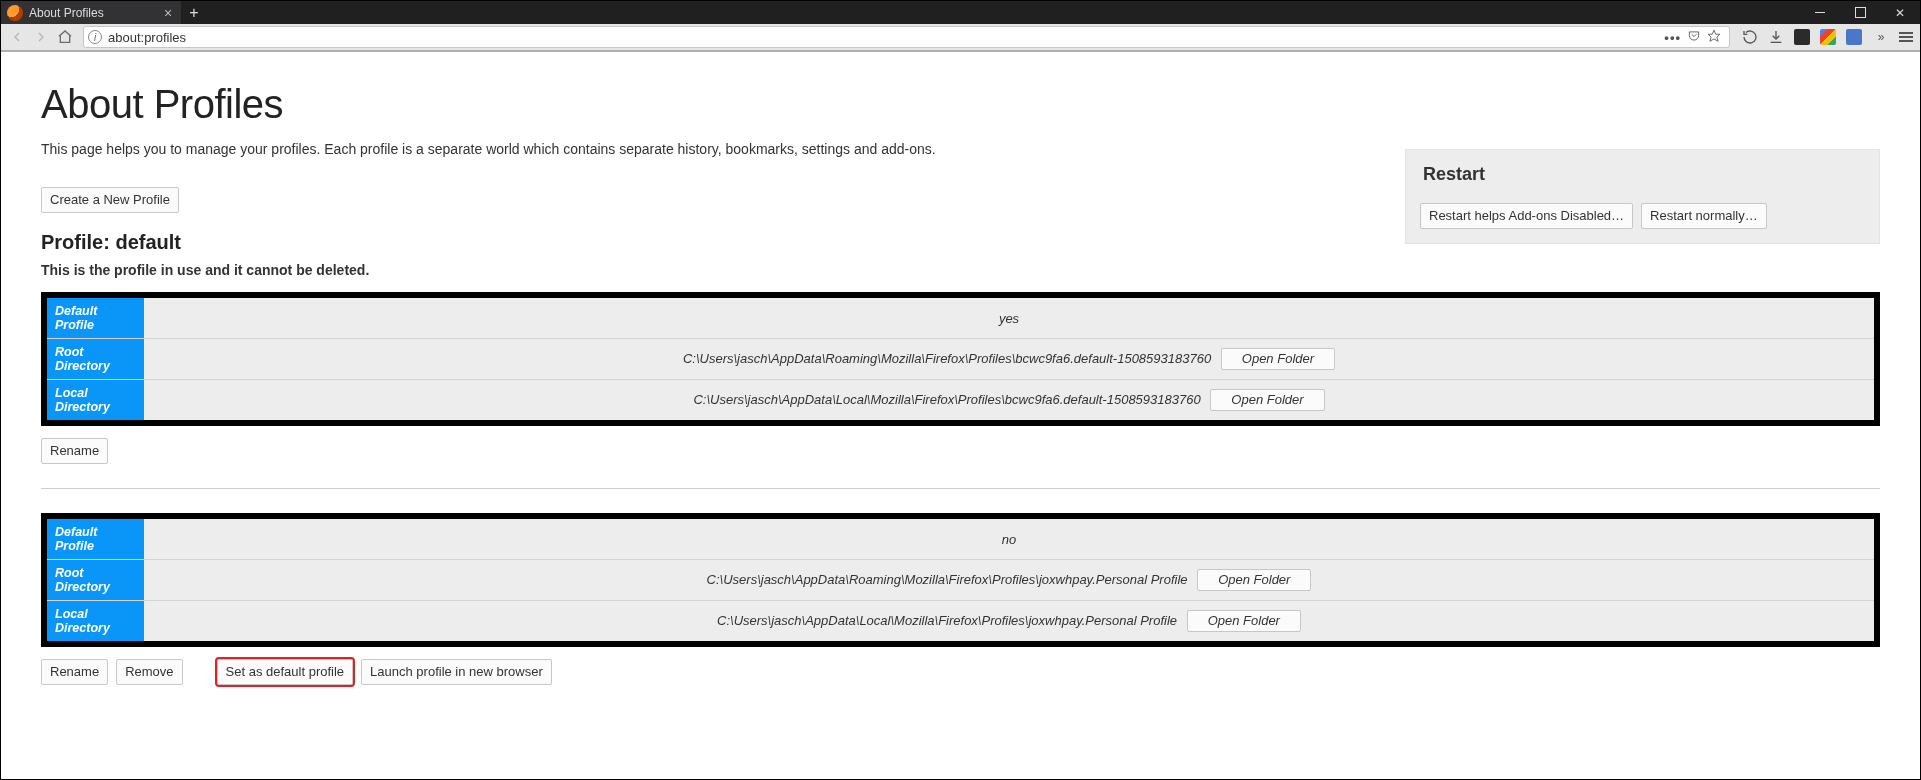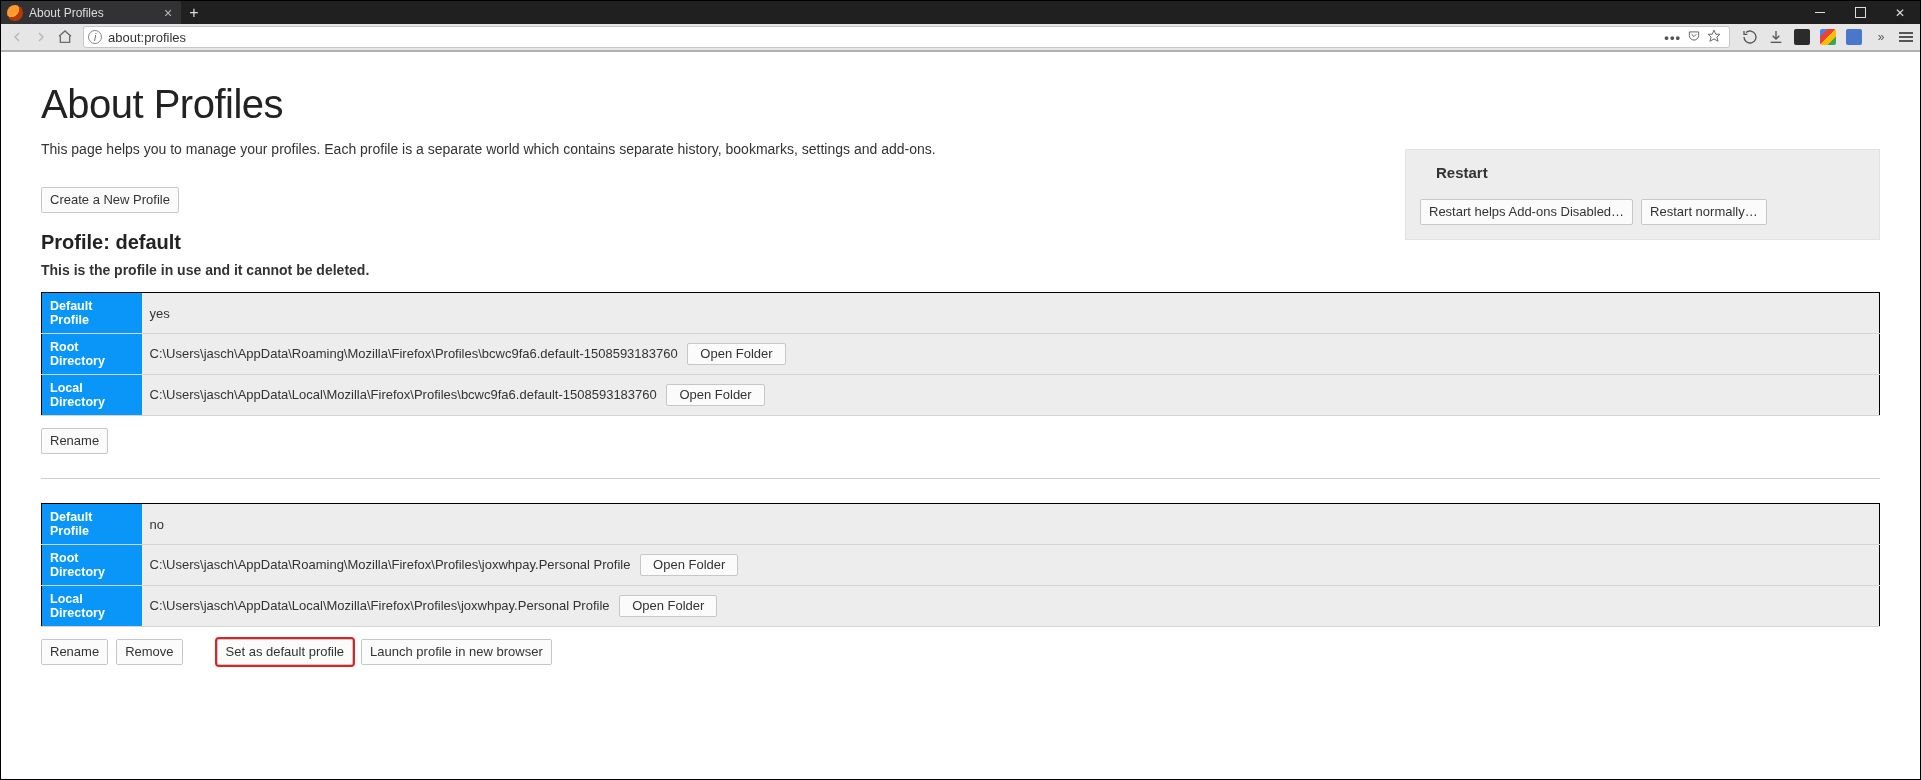--- a/index.html
+++ b/index.html
@@ -38,34 +38,34 @@
   .badge-blue{ background:#4a78c9;}
   .chevrons{ font-size:12px; letter-spacing:-2px;}
   .hamburger div{width:14px;height:2px;background:#555;margin:2px 0;}
 
   
   .page { position:absolute; top:53px; left:0; right:0; bottom:0; overflow:auto; background:#fff; padding:28px 40px; font-size:14px; color:#333;}
   .page h1 { font-weight:300; font-size:40px; margin:0 0 14px 0; color:#222; letter-spacing:-0.5px;}
   .intro { margin:0 0 30px 0; color:#333; font-size:14px;}
 
   .restart-box{ position:absolute; top:95px; right:40px; width:475px; background:#ededed; border:1px solid #e2e2e2; padding:14px 14px; }
-  .restart-box h3{ margin:0 0 18px 16px; font-size:15px; font-weight:bold; color:#333;}
+  .restart-box h3{ margin:0 0 18px 3px; font-size:18px; font-weight:bold; color:#333;}
   .restart-box .btns{ display:flex; gap:8px;}
 
   .btn{ display:inline-block; background:#fbfbfb; border:1px solid #c7c7c7; border-radius:2px; padding:4px 8px; font-size:13px; color:#333; line-height:16px;}
-  .btn.compact{ padding:2px 12px; font-size:13px;}
+  .btn.compact{ padding:2px 20px; font-size:13px;}
   .btn.highlight{ outline:2px solid #d22; outline-offset:0;margin-left:26px; }
 
   .profile-section h2{ font-size:20px; font-weight:600; margin:18px 0 8px 0; color:#222;}
   .profile-note{ font-weight:700; margin:4px 0 14px 0; font-size:14px;}
 
-  table.profile{ width:100%; border-collapse:collapse; border:1px solid #000000; margin-bottom:12px;}
+  table.profile{ width:100%; border-collapse:collapse; border:6px solid #000000; margin-bottom:12px;font-style:italic;}
   table.profile tr{ }
   table.profile th{ background:#0996f8; color:#fff; font-weight:600; text-align:left; padding:6px 8px; font-size:12.5px; width:100px; border-bottom:1px solid #d4d4d4;}
-  table.profile td{ background:#ededed; padding:6px 8px; font-size:13px; color:#333; border-bottom:1px solid #d4d4d4;}
+  table.profile td{ background:#ededed; padding:6px 8px; font-size:13px; color:#333; border-bottom:1px solid #d4d4d4;text-align:center;}
   table.profile td .path{ margin-right:6px;}
 
   .action-row{ display:flex; gap:8px; margin-bottom:10px;}
   hr.sep{ border:none; border-top:1px solid #d0d0d0; margin:24px 0;}
   .page-inner{ max-width:none; }
 </style>
 </head>
 <body>
 
 <div class="titlebar">

